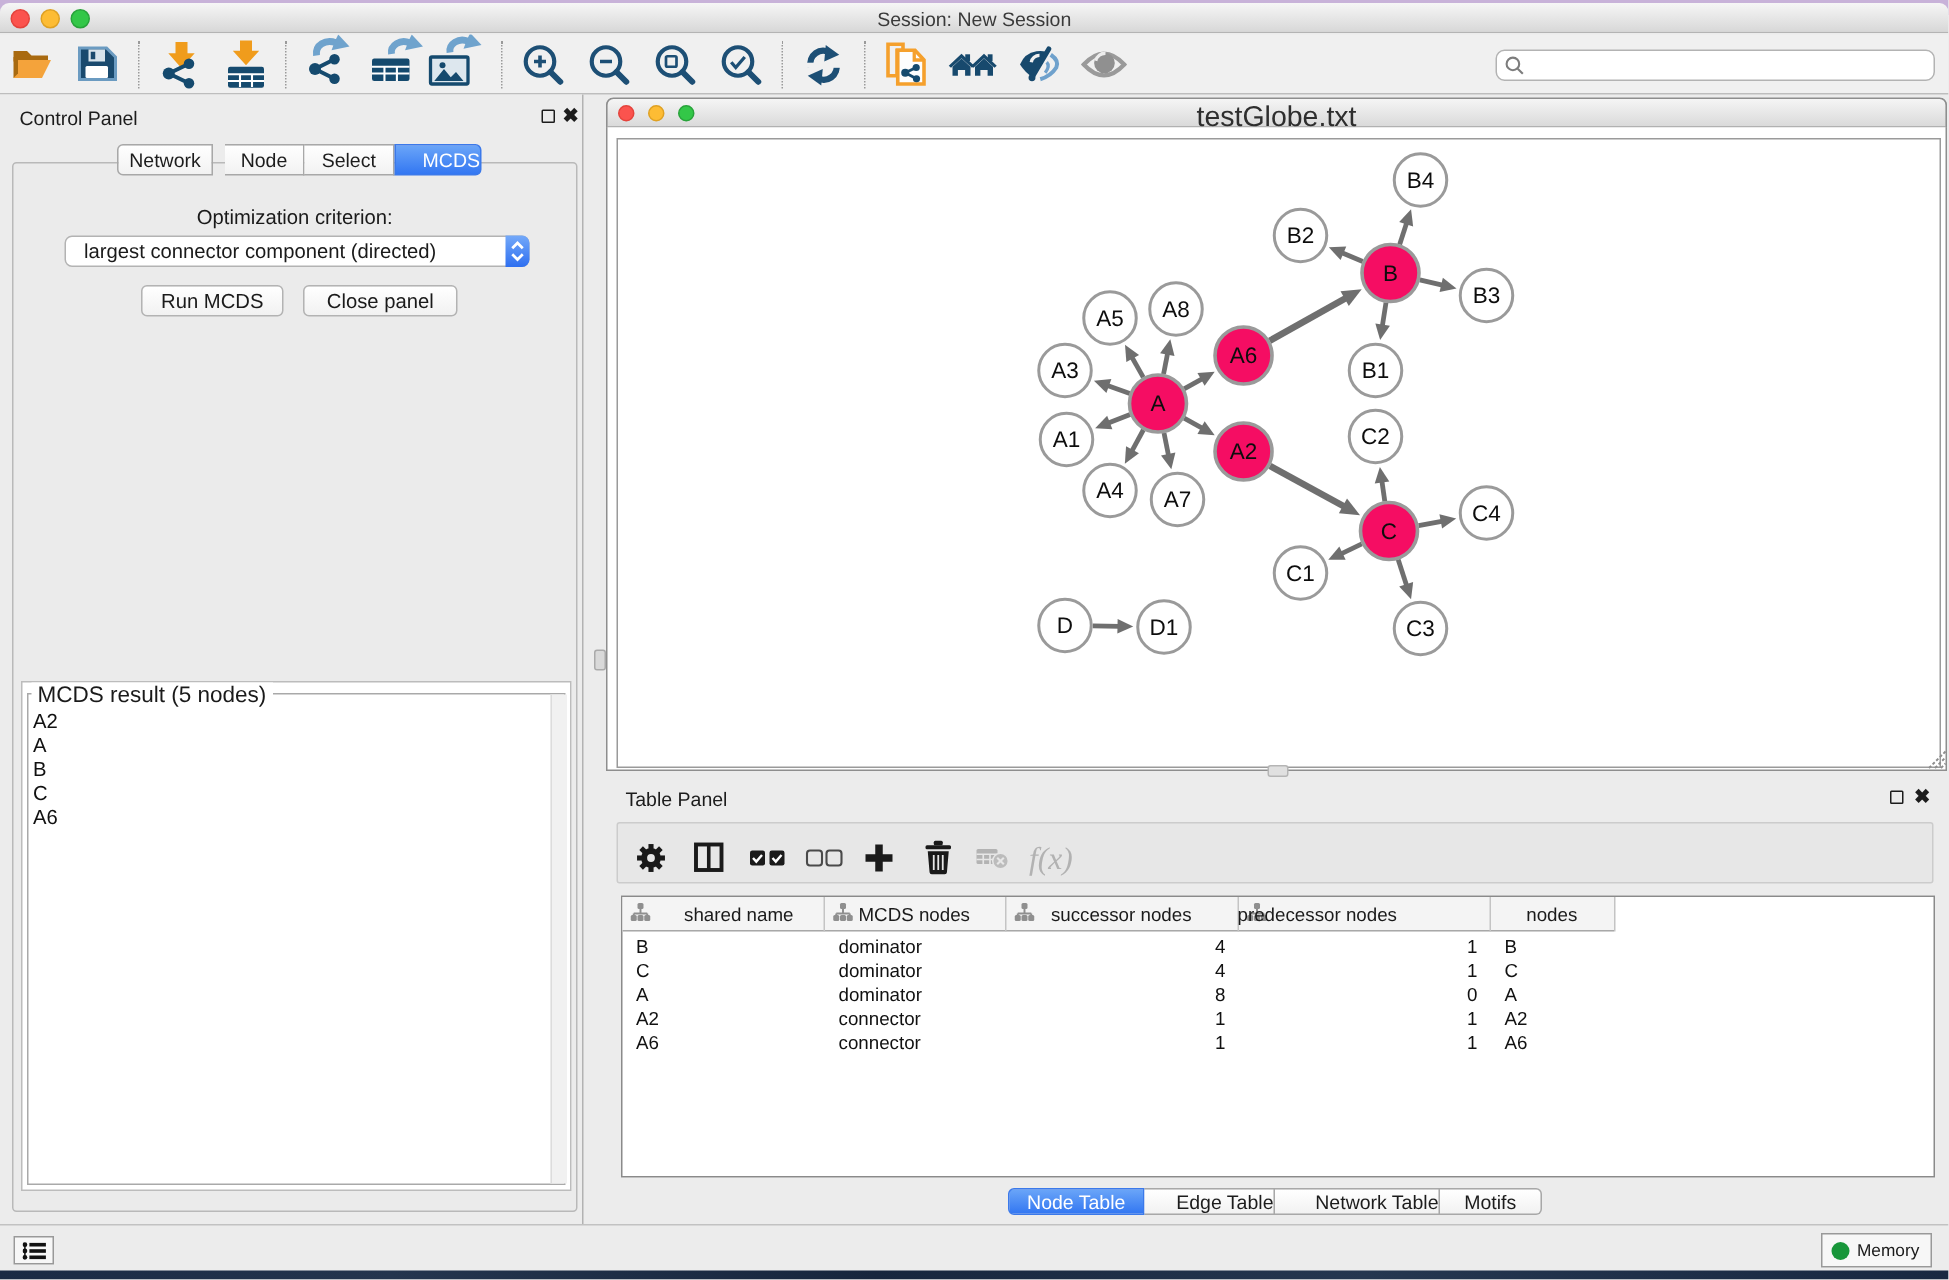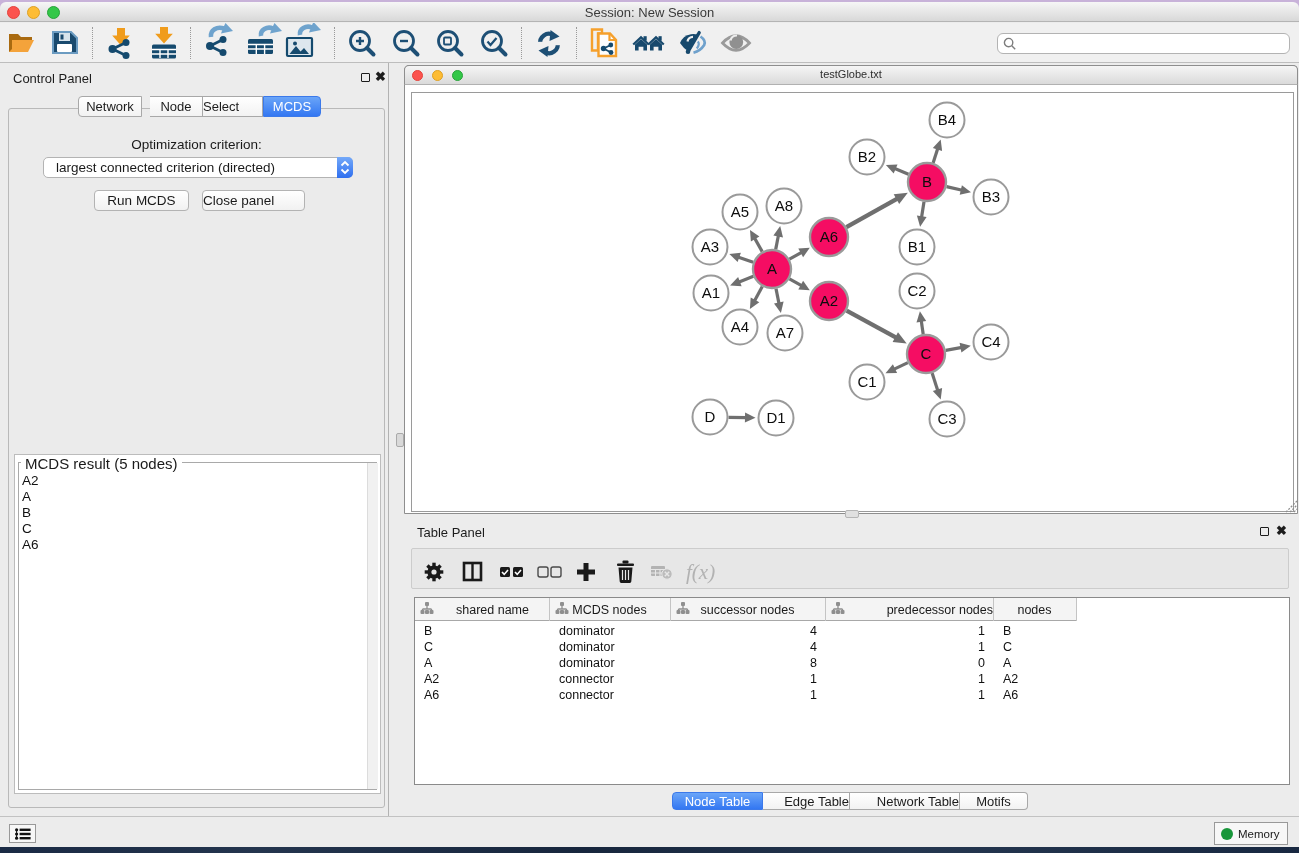--- a/index.html
+++ b/index.html
@@ -125,53 +125,53 @@
 <div class="abs" style="left:361px;top:73px;width:9px;height:9px;border:1.6px solid #1c1c1c;border-radius:1px"></div>
 <div class="abs" style="left:375px;top:69px;font-size:13px;font-weight:bold;color:#1c1c1c">✖</div>
 
 <div class="abs" style="left:8px;top:108px;width:377px;height:700px;background:#ebebeb;border:1px solid #b9b9b9;border-radius:3px"></div>
 
 <div class="abs" style="left:78px;top:96px;width:64px;height:21px;background:linear-gradient(#ffffff,#f2f2f2);border:1px solid #a8a8a8;border-radius:4px 0 0 4px;
  font-size:13px;color:#1c1c1c;text-align:center;line-height:19px">Network</div>
 <div class="abs" style="left:150px;top:96px;width:53px;height:21px;background:linear-gradient(#ffffff,#f2f2f2);border:1px solid #a8a8a8;border-left:none;
  font-size:13px;color:#1c1c1c;text-align:center;line-height:19px">Node</div>
 <div class="abs" style="left:203px;top:96px;width:60px;height:21px;background:linear-gradient(#ffffff,#f2f2f2);border:1px solid #a8a8a8;border-left:none;
- font-size:13px;color:#1c1c1c;line-height:19px">Select</div>
+ font-size:13px;color:#1c1c1c;text-align:center;line-height:19px">Select</div>
 <div class="abs" style="left:263px;top:96px;width:58px;height:21px;background:linear-gradient(#6aa5f8,#3377f2);border:1px solid #3b79ea;border-radius:0 4px 4px 0;
- font-size:13px;color:#fff;text-align:center;line-height:19px">MCDS</div>
+ font-size:13px;color:#fff;text-align:right;line-height:19px">MCDS</div>
 
 <div class="abs" style="left:0;top:137px;width:393px;text-align:center;font-size:13.5px;color:#1a1a1a">Optimization criterion:</div>
 
 <div class="abs" style="left:43px;top:157px;width:310px;height:21px;background:#fff;border:1px solid #b3b3b3;border-radius:5px"></div>
-<div class="abs" style="left:56px;top:160px;font-size:13.5px;color:#1a1a1a">largest connected criterion (directed)</div>
+<div class="abs" style="left:56px;top:160px;font-size:13.5px;color:#1a1a1a">largest connector component (directed)</div>
 <div class="abs" style="left:337px;top:157px;width:16px;height:21px;background:linear-gradient(#74a9f9,#2e6ff0);border-radius:0 5px 5px 0"></div>
 <svg class="abs" style="left:339px;top:160px" width="12" height="15" viewBox="0 0 12 15">
 <path d="M2.5 5.5 L6 2 L9.5 5.5" stroke="#fff" stroke-width="1.8" fill="none"></path>
 <path d="M2.5 9.5 L6 13 L9.5 9.5" stroke="#fff" stroke-width="1.8" fill="none"></path>
   </svg>
 
 <div class="abs" style="left:94px;top:190px;width:95px;height:21px;background:linear-gradient(#ffffff,#f1f1f1);border:1px solid #b3b3b3;border-radius:4px;
  font-size:13.5px;color:#1a1a1a;text-align:center;line-height:19px">Run MCDS</div>
 <div class="abs" style="left:202px;top:190px;width:103px;height:21px;background:linear-gradient(#ffffff,#f1f1f1);border:1px solid #b3b3b3;border-radius:4px;
- font-size:13.5px;color:#1a1a1a;text-align:left;line-height:19px">Close panel</div>
+ font-size:13.5px;color:#1a1a1a;text-align:center;line-height:19px">Close panel</div>
 
 <div class="abs" style="left:14px;top:454px;width:367px;height:340px;background:#fff;border:1px solid #bcbcbc"></div>
 <div class="abs" style="left:18px;top:462px;width:359px;height:328px;border:1px solid #a9a9a9"></div>
 <div class="abs" style="left:367px;top:463px;width:11px;height:326px;background:#f1f1f1;border-left:1px solid #dcdcdc"></div>
 <div class="abs" style="left:21px;top:455px;background:#fff;padding:0 4px;font-size:15px;color:#1a1a1a">MCDS result (5 nodes)</div>
 <div class="abs" style="left:22px;top:473px;font-size:13.5px;color:#111;line-height:16px">A2<br>A<br>B<br>C<br>A6</div>
 
 <div class="abs" style="left:396px;top:433px;width:8px;height:14px;background:#d9d9d9;border:1px solid #aaa;border-radius:2px"></div>
 
 <div class="abs" style="left:404px;top:65px;width:894px;height:449px;background:#fff;border:1px solid #8e8e8e;border-radius:5px 5px 0 0"></div>
 <div class="abs" style="left:404px;top:65px;width:894px;height:20px;background:linear-gradient(#f5f5f5,#dadada);border:1px solid #8e8e8e;border-bottom:1px solid #b1b1b1;border-radius:5px 5px 0 0"></div>
 <div class="abs" style="left:412px;top:70px;width:11px;height:11px;border-radius:50%;background:#fb534e;border:1px solid #e4433c"></div>
 <div class="abs" style="left:432px;top:70px;width:11px;height:11px;border-radius:50%;background:#fdbc34;border:1px solid #dfa123"></div>
 <div class="abs" style="left:452px;top:70px;width:11px;height:11px;border-radius:50%;background:#33c748;border:1px solid #28a33a"></div>
-<div class="abs" style="left:404px;top:68px;width:894px;text-align:center;font-size:11px;color:#2e2e2e">testGlobe.txt</div>
+<div class="abs" style="left:404px;top:68px;width:894px;text-align:center;font-size:19px;color:#2e2e2e">testGlobe.txt</div>
 
 <div class="abs" style="left:411px;top:92px;width:883px;height:420px;background:#fff;border:1px solid #9a9a9a"></div>
 <svg class="abs" style="left:412px;top:93px" width="881" height="418" viewBox="412 93 881 418" font-family="Liberation Sans,sans-serif">
 <line x1="762.2" y1="251.6" x2="754.4" y2="237.7" stroke="#6f6f6f" stroke-width="3.2"></line>
 <polygon points="750,229.9 759.4,236.6 750.9,241.4" fill="#6f6f6f"></polygon>
 <line x1="775.7" y1="249.4" x2="778.5" y2="235" stroke="#6f6f6f" stroke-width="3.2"></line>
 <polygon points="780.2,226.1 783,237.4 773.4,235.5" fill="#6f6f6f"></polygon>
 <line x1="753.2" y1="262.3" x2="737.8" y2="256.9" stroke="#6f6f6f" stroke-width="3.2"></line>
 <polygon points="729.3,253.9 740.9,252.7 737.6,262" fill="#6f6f6f"></polygon>
 <line x1="753.4" y1="276.3" x2="738.5" y2="282.2" stroke="#6f6f6f" stroke-width="3.2"></line>
@@ -334,21 +334,21 @@
 <svg style="position:absolute;left:831px;top:602px" width="14" height="12" viewBox="0 0 14 12">
     <rect x="5" y="0" width="4" height="4" rx="1" fill="#8f8f8f"></rect>
     <path d="M7 4 V7 M2.5 7 H11.5 M2.5 7 V9 M11.5 7 V9" stroke="#8f8f8f" stroke-width="1.3" fill="none"></path>
     <rect x="0.5" y="8" width="4" height="4" rx="1" fill="#8f8f8f"></rect>
     <rect x="5" y="8" width="4" height="4" rx="1" fill="#8f8f8f"></rect>
     <rect x="9.5" y="8" width="4" height="4" rx="1" fill="#8f8f8f"></rect>
   </svg>
 <div class="abs" style="left:549px;top:603px;width:121px;text-align:center;font-size:12.5px;color:#1a1a1a">MCDS nodes</div>
 <div class="abs" style="left:436px;top:603px;width:113px;text-align:center;font-size:12.5px;color:#1a1a1a">shared name</div>
 <div class="abs" style="left:670px;top:603px;width:155px;text-align:center;font-size:12.5px;color:#1a1a1a">successor nodes</div>
-<div class="abs" style="left:825px;top:603px;width:168px;text-align:right;font-size:12.5px;color:#1a1a1a">predecessor nodes</div>
+<div class="abs" style="left:825px;top:603px;width:168px;text-align:left;font-size:12.5px;color:#1a1a1a">predecessor nodes</div>
 <div class="abs" style="left:993px;top:603px;width:83px;text-align:center;font-size:12.5px;color:#1a1a1a">nodes</div>
 <div class="abs" style="left:424px;top:623px;font-size:12.5px;color:#111;line-height:16px">B<br>C<br>A<br>A2<br>A6</div>
 <div class="abs" style="left:559px;top:623px;font-size:12.5px;color:#111;line-height:16px">dominator<br>dominator<br>dominator<br>connector<br>connector</div>
 <div class="abs" style="left:740px;top:623px;width:77px;text-align:right;font-size:12.5px;color:#111;line-height:16px">4<br>4<br>8<br>1<br>1</div>
 <div class="abs" style="left:908px;top:623px;width:77px;text-align:right;font-size:12.5px;color:#111;line-height:16px">1<br>1<br>0<br>1<br>1</div>
 <div class="abs" style="left:1003px;top:623px;font-size:12.5px;color:#111;line-height:16px">B<br>C<br>A<br>A2<br>A6</div>
 
 <div class="abs" style="left:672px;top:792px;width:91px;height:18px;background:linear-gradient(#6aa5f8,#3377f2);border:1px solid #3b79ea;border-radius:4px 0 0 4px;
  font-size:13px;color:#fff;text-align:center;line-height:17px">Node Table</div>
 <div class="abs" style="left:763px;top:792px;width:87px;height:18px;background:linear-gradient(#ffffff,#f2f2f2);border:1px solid #a8a8a8;border-left:none;

